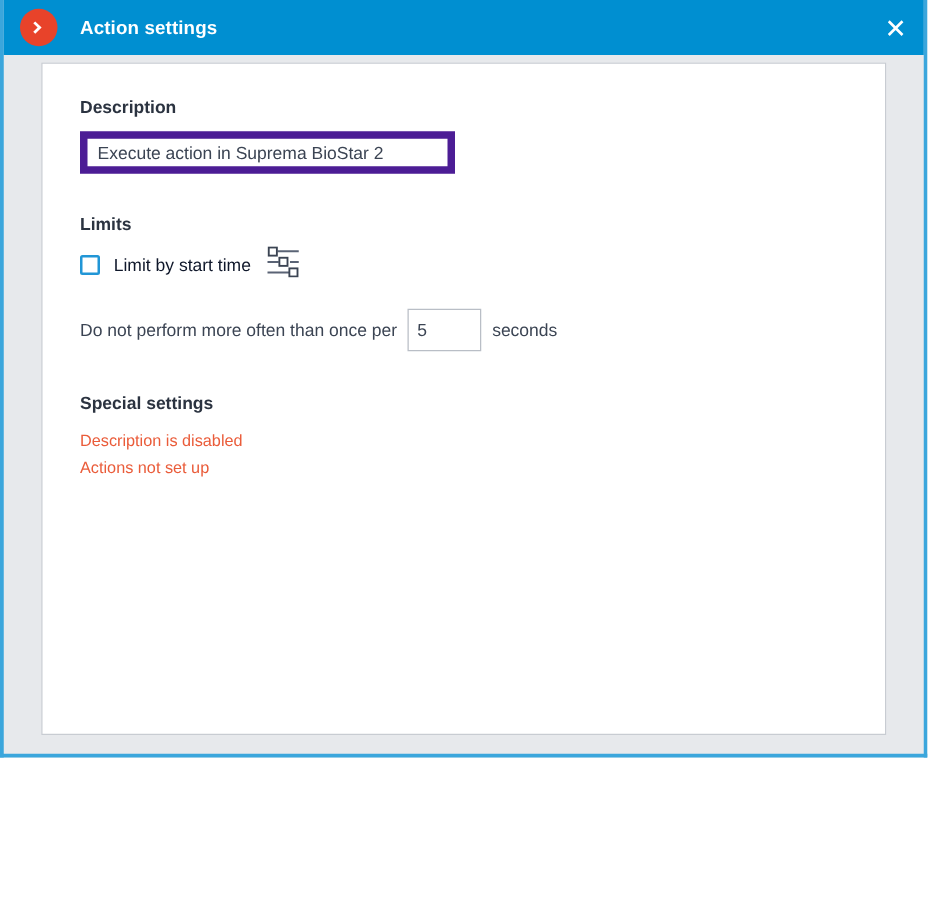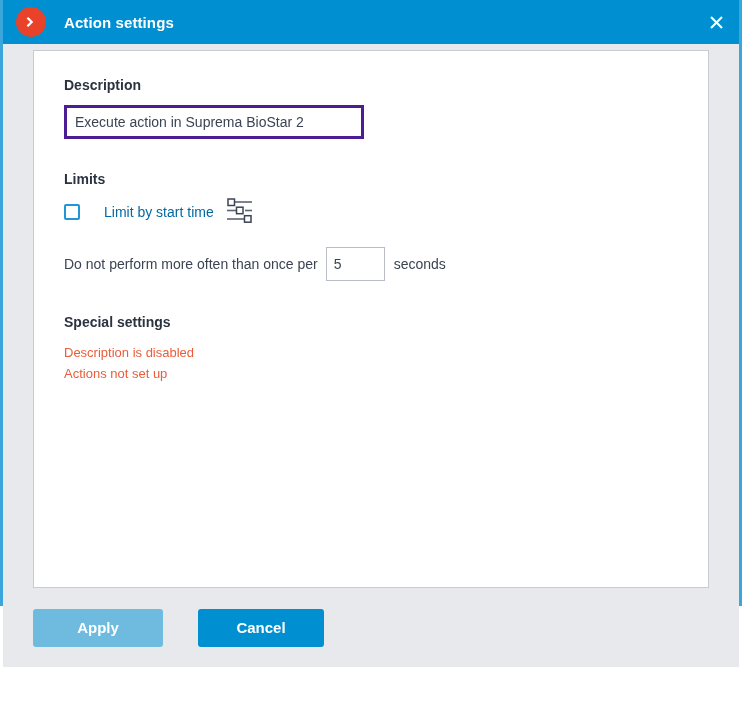--- a/index.html
+++ b/index.html
@@ -119,21 +119,21 @@
     color: #2b3340;
     margin: 0 0 12px 0;
   }
   .section-title.limits { margin-top: 32px; }
   .section-title.special { margin-top: 33px; }
 
   .text-input {
     width: 300px;
     height: 34px;
     box-sizing: border-box;
-    border: 3px solid #4c1d95;
+    border: 6px solid #4c1d95;
     background: #ffffff;
     font-family: "Liberation Sans", sans-serif;
     font-size: 14px;
     color: #3b4453;
     padding: 0 8px;
     outline: none;
     border-radius: 0;
   }
 
   .check-row {
@@ -146,23 +146,23 @@
     width: 16px;
     height: 16px;
     box-sizing: border-box;
     border: 2px solid #2196d6;
     background: #ffffff;
     border-radius: 2px;
     flex: 0 0 16px;
     cursor: pointer;
   }
   .check-label {
-    margin-left: 24px;
-    font-size: 14px;
-    color: #0369a1;
+    margin-left: 11px;
+    font-size: 14px;
+    color: #0f172a;
     white-space: nowrap;
   }
   .sliders-icon {
     margin-left: 12px;
     display: block;
     cursor: pointer;
   }
 
   .rate-row {
     display: flex;
@@ -276,18 +276,14 @@
         <span class="rate-text">seconds</span>
       </div>
 
       <div class="section-title special">Special settings</div>
       <div class="warning">Description is disabled</div>
       <div class="warning">Actions not set up</div>
 
     </div>
   </div>
 
-  <div class="footer">
-    <button class="btn btn-apply">Apply</button>
-    <button class="btn btn-cancel">Cancel</button>
-  </div>
 
 </div>
 
 </body></html>

